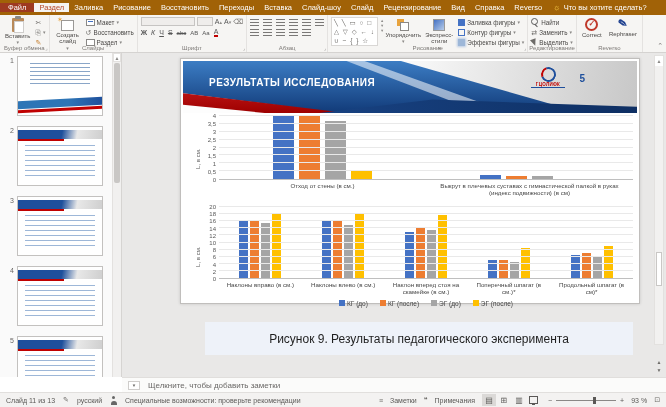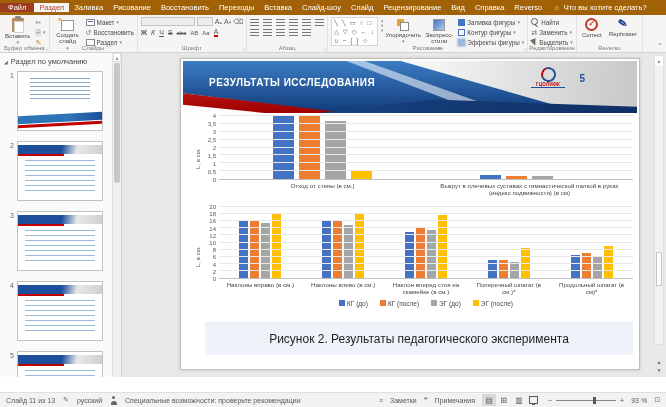--- a/index.html
+++ b/index.html
@@ -79,21 +79,21 @@
   .mini.title .mtext{position:absolute;top:6px;left:12px;right:12px;height:22px;
         background:repeating-linear-gradient(to bottom,#8aa6c8 0 1px,transparent 1px 4px)}
   .mini.title .mband{position:absolute;bottom:8px;left:0;right:0;height:8px;
         background:linear-gradient(95deg,#2e75b6 60%,#1e4f9c);transform:skewY(-3deg)}
   .mini.title .mband2{position:absolute;bottom:4px;left:0;right:0;height:3px;background:#c00000;transform:skewY(-3deg)}
   .panel-scroll{position:absolute;top:0;right:0;width:9px;bottom:0;background:#f1f0ef;border-left:1px solid #e3e1df}
   .panel-scroll .up{height:9px;display:flex;align-items:center;justify-content:center;font-size:5px;color:#8a8886;background:#fff;border:1px solid #e3e1df}
   .panel-scroll .pthumb{margin:1px;height:120px;background:#c9c7c5;border-radius:2px}
 
   .editor{flex:1;position:relative;background:#e9e8e7;overflow:hidden}
-  .slide{position:absolute;left:58px;top:5px;width:460px;height:312px;background:#fff;border:1px solid #c0bebc;box-shadow:0 0 3px rgba(0,0,0,.15)}
+  .slide{position:absolute;left:58px;top:5px;width:460px;height:246px;background:#fff;border:1px solid #c0bebc;box-shadow:0 0 3px rgba(0,0,0,.15)}
 
   
   .banner{position:absolute;left:2px;top:2px;right:2px;height:52px;overflow:hidden;
           background:linear-gradient(100deg,#fdfdfd 45%,#c7c7c7 100%)}
   .b-blue{position:absolute;inset:0;background:linear-gradient(180deg,#3c7dc4,#113a78);
           clip-path:polygon(0 0,48% 0,88% 100%,34% 100%,0 62%)}
   .b-slash{position:absolute;inset:0;background:rgba(255,255,255,.55);
           clip-path:polygon(36% 0,40% 0,72% 100%,66% 100%)}
   .b-red{position:absolute;inset:0;background:linear-gradient(180deg,#e03030,#9e0000);
           clip-path:polygon(0 62%,36% 100%,18% 100%,0 84%)}
@@ -356,24 +356,20 @@
       </div>
       <div class="glabel">Reverso</div>
     </div>
 
     <div class="ribbon-collapse">⌃</div>
   </div>
 
   <div class="main">
 
     <div class="panel">
-      <div class="section-head">
-        <span class="tri">◢</span>
-        <span>Раздел по умолчанию</span>
-      </div>
       <div id="thumb-list">
           <div class="thumb-row">
             <div class="thumb-num">1</div>
             <div class="mini title">
               <div class="mtext"></div>
               <div class="mband"></div>
               <div class="mband2"></div>
             </div>
           </div>
           <div class="thumb-row">
@@ -558,34 +554,38 @@
                   <span>ЭГ (до)</span>
                 </div>
                 <div class="lg-item">
                   <span class="lg-sw" style="background: rgb(255, 192, 0);"></span>
                   <span>ЭГ (после)</span>
                 </div>
               </div>
           </div>
         </div>
 
-        <div class="caption">Рисунок 2. Результаты педагогического эксперимента</div>
+        <div class="caption">Рисунок 9. Результаты педагогического эксперимента</div>
       </div>
 
       <div class="vscroll">
         <div class="up">▲</div>
         <div class="vthumb"></div>
       </div>
       <div class="nav-btns">
         <span>▲</span>
         <span>▼</span>
       </div>
     </div>
   </div>
 
+  <div class="notesbar">
+    <div class="notes-handle">▼</div>
+    <div class="notes-text">Щелкните, чтобы добавить заметки</div>
+  </div>
 
   <div class="statusbar">
     <span>Слайд 11 из 13</span>
     <span class="sbicon">✎</span>
     <span>русский</span>
     <span class="person"></span>
     <span>Специальные возможности: проверьте рекомендации</span>
     <div class="sb-right">
       <span class="sbicon">≡</span>
       <span>Заметки</span>

